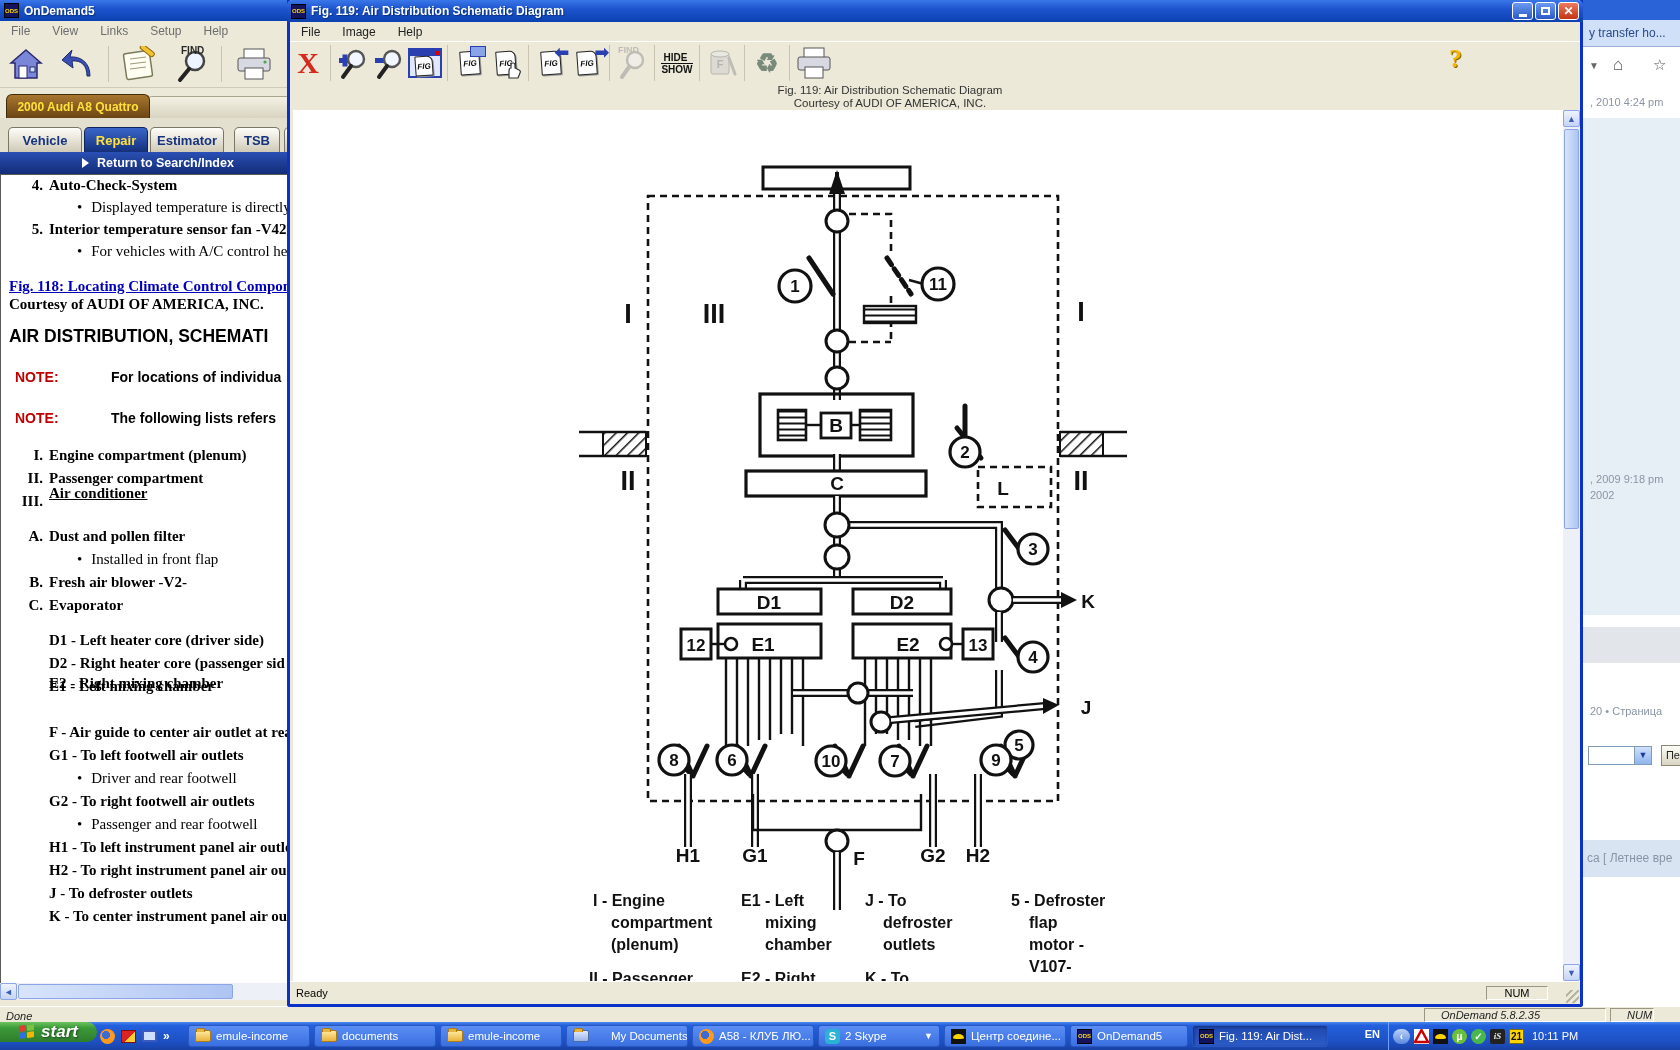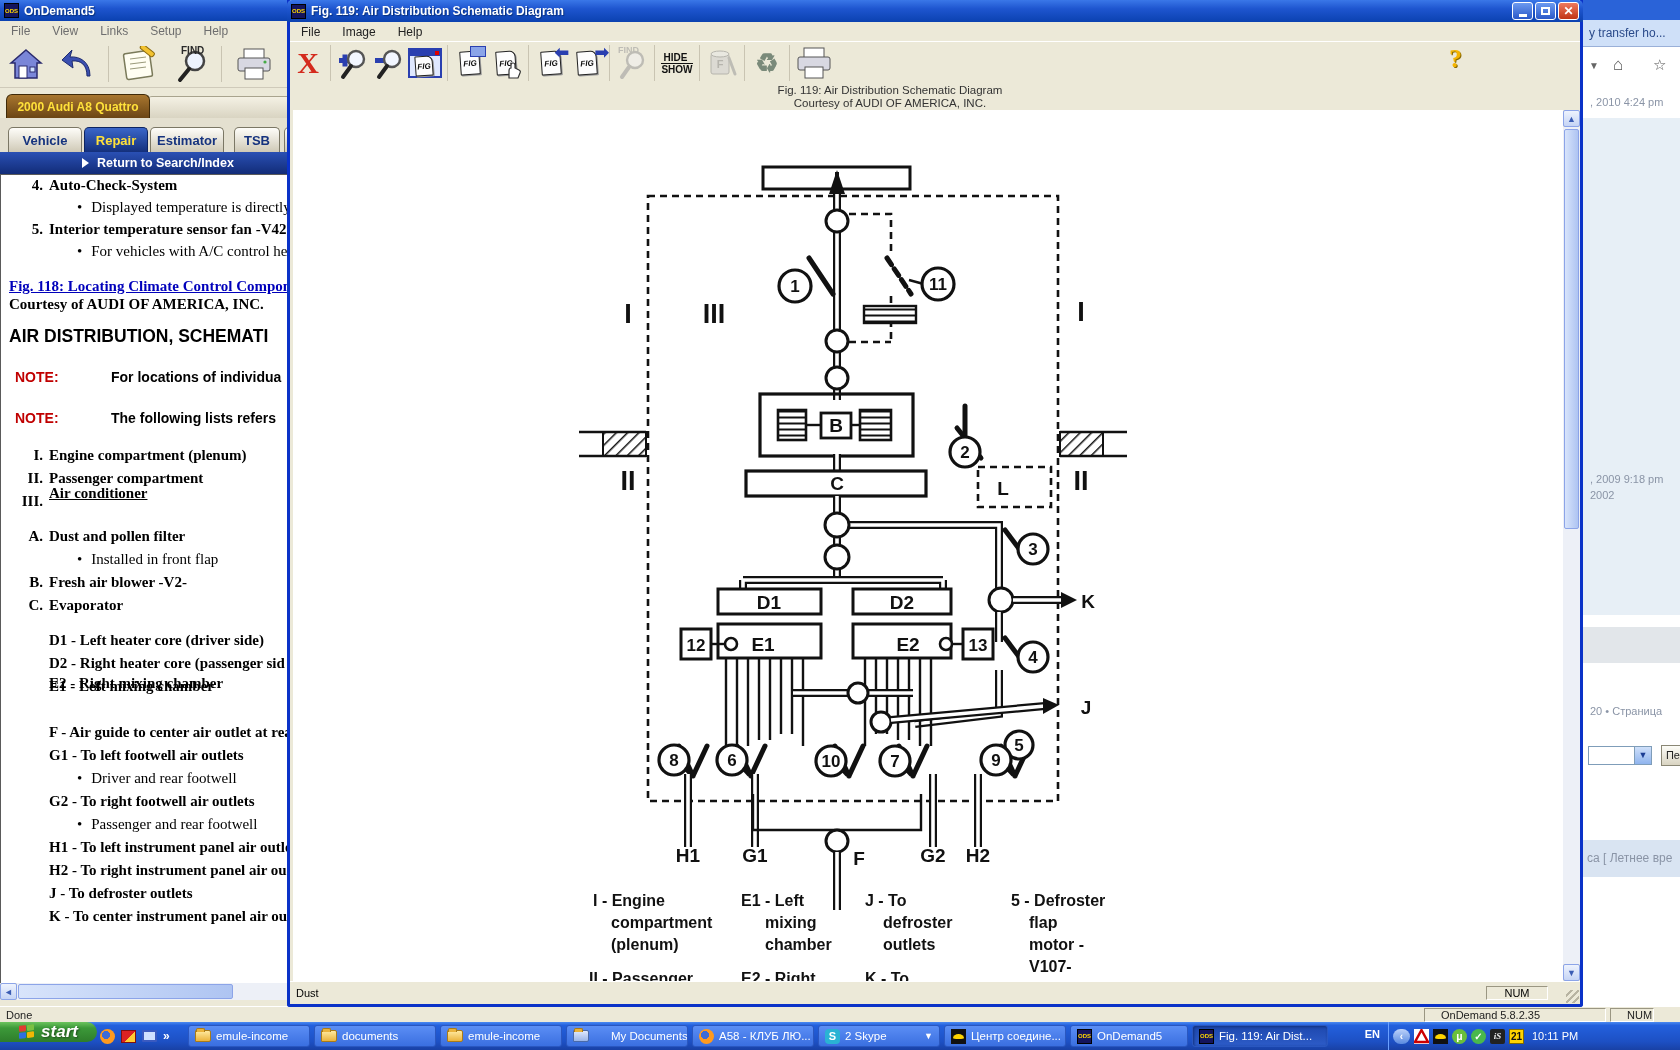--- a/index.html
+++ b/index.html
@@ -59,21 +59,21 @@
 
 .sb-btn { background:linear-gradient(#eef3fd,#c5d4f5); border:1px solid #8ca4e8; border-radius:2px;
   color:#3b5db4; display:flex; align-items:center; justify-content:center; font-size:9px; }
 .sb-track { background:#edf0f7; }
 .sb-thumb { background:linear-gradient(90deg,#d8e4fb,#aec4f2); border:1px solid #8ca4e8; border-radius:2px; }
 #main-hscroll { position:absolute; left:0; top:983px; width:287px; height:17px; }
 
 
 .statusbar { background:#ece9d8; border-top:1px solid #fff; font:11px "Liberation Sans",sans-serif; color:#222; }
 .status-panel { border:1px solid; border-color:#9a9682 #fff #fff #9a9682; height:14px; line-height:13px; padding:0 16px; }
-#main-statusbar { position:absolute; left:0; top:1006px; width:1680px; height:16px; z-index:3; display:flex; align-items:center; }
+#main-statusbar { position:absolute; left:0; top:1006px; width:1680px; height:16px; z-index:3; display:flex; align-items:flex-end;font-style:italic; }
 
 
 #fig-window { position:absolute; left:287px; top:0; width:1296px; height:1007px; z-index:5;
   background:#ece9d8; border:3px solid #0a32c8; border-top:none; border-radius:0 0 3px 3px; }
 #fig-titlebar { position:absolute; left:-3px; top:0; width:1296px; height:22px;
   background:linear-gradient(#3a77e8,#1e55cf 40%,#0b41b0); border-radius:5px 5px 0 0;
   display:flex; align-items:center; padding-left:4px; }
 #fig-title-text { color:#fff; font:bold 12px "Liberation Sans",sans-serif; margin-left:5px; text-shadow:1px 1px 1px #08307a; }
 .winbtns { position:absolute; right:4px; top:2px; display:flex; gap:2px; }
 .winbtn { width:21px; height:18px; border-radius:3px; border:1px solid #fff;
@@ -629,21 +629,21 @@
   </div>
 
   <div id="fig-vscroll">
     <div class="sb-btn abs" style="left:0; top:0; width:17px; height:17px;">▲</div>
     <div class="sb-track abs" style="left:0; top:17px; width:17px; height:837px;"></div>
     <div class="sb-thumb abs" style="left:1px; top:19px; width:15px; height:400px;"></div>
     <div class="sb-btn abs" style="left:0; top:854px; width:17px; height:17px;">▼</div>
   </div>
 
   <div id="fig-statusbar">
-    <span style="margin-left:6px;">Dust</span>
+    <span style="margin-left:6px;">Ready</span>
     <span class="status-panel" style="position:absolute; left:1196px; width:62px; text-align:center;">NUM</span>
     <div id="resize-grip"></div>
   </div>
 </div>
 
 <div id="taskbar">
   <div id="start-button">
     <span class="winflag">
       <i style="background:#e03c31;"></i>
         <i style="background:#7bc143;"></i>

